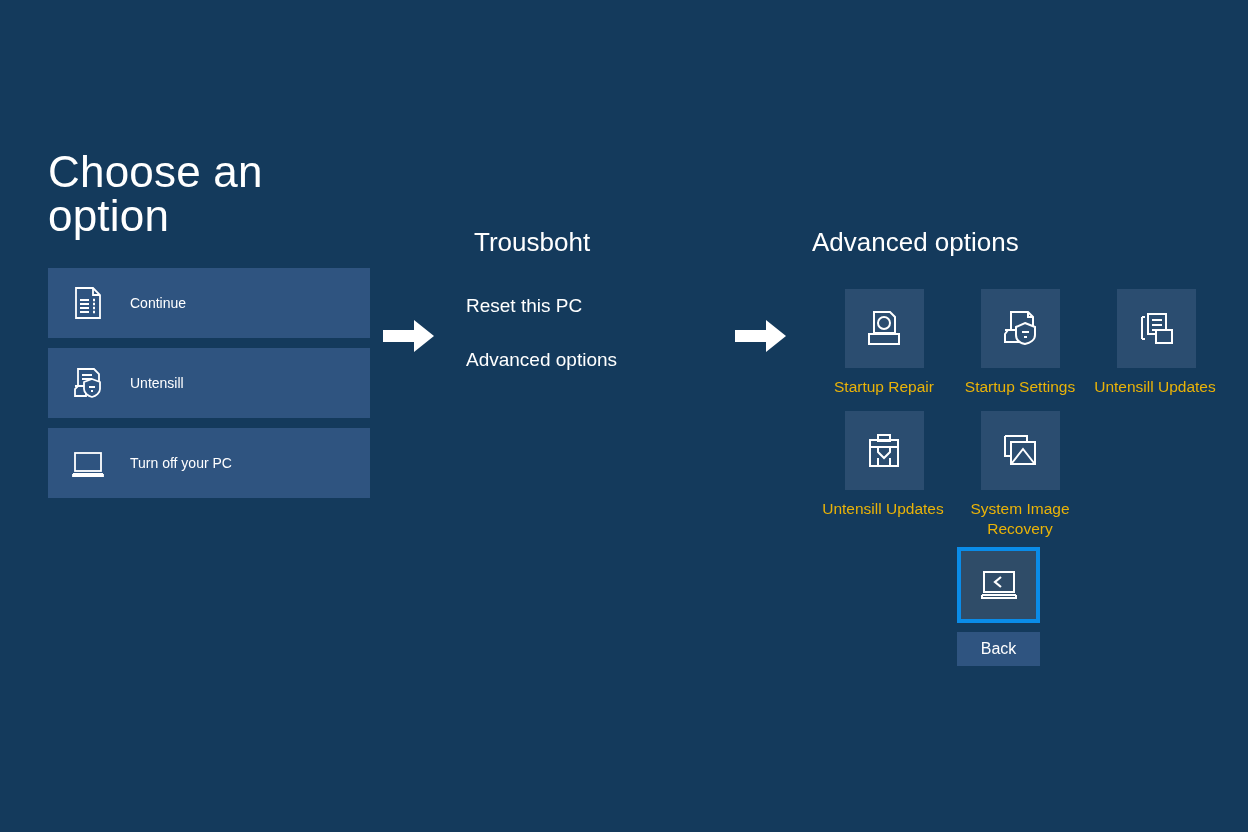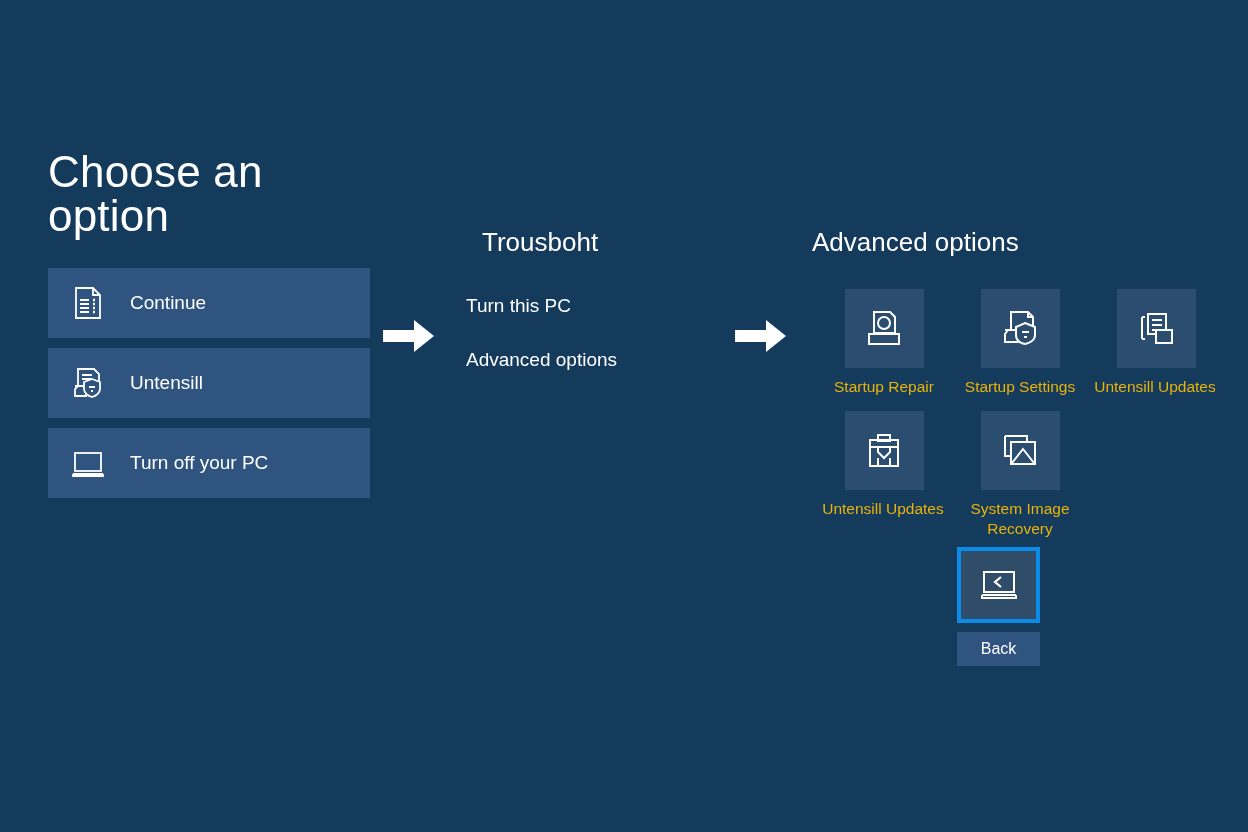--- a/index.html
+++ b/index.html
@@ -50,21 +50,21 @@
   }
   .option-btn .opt-icon {
     width: 40px;
     height: 40px;
     flex: 0 0 40px;
     display: flex;
     align-items: center;
     justify-content: center;
   }
   .option-btn .opt-label {
-    font-size: 19px;
+    font-size: 14px;
     margin-left: 22px;
     color: #ffffff;
     white-space: nowrap;
   }
 
   
   .arrow {
     position: absolute;
     width: 56px;
     height: 42px;
@@ -76,21 +76,21 @@
   .mid-col {
     position: absolute;
     left: 466px;
     top: 225px;
     width: 250px;
   }
   .mid-title {
     font-size: 26px;
     font-weight: 400;
     line-height: 34px;
-    margin: 0 0 34px 16px;
+    margin: 0 0 34px 8px;
   }
   .mid-link {
     font-size: 19px;
     line-height: 26px;
     margin-bottom: 28px;
     cursor: pointer;
     white-space: nowrap;
   }
 
   
@@ -226,21 +226,21 @@
   </div>
 
   <div class="arrow arrow-1">
     <svg width="56" height="42" viewBox="0 0 56 42">
       <path d="M2 15 H33 V5 L53 21 L33 37 V27 H2 Z" fill="#ffffff"></path>
     </svg>
   </div>
 
   <div class="mid-col">
     <h2 class="mid-title">Trousboht</h2>
-    <div class="mid-link">Turn this PC</div>
+    <div class="mid-link">Reset this PC</div>
     <div class="mid-link">Advanced options</div>
   </div>
 
   <div class="arrow arrow-2">
     <svg width="56" height="42" viewBox="0 0 56 42">
       <path d="M2 15 H33 V5 L53 21 L33 37 V27 H2 Z" fill="#ffffff"></path>
     </svg>
   </div>
 
   <div class="right-col">

